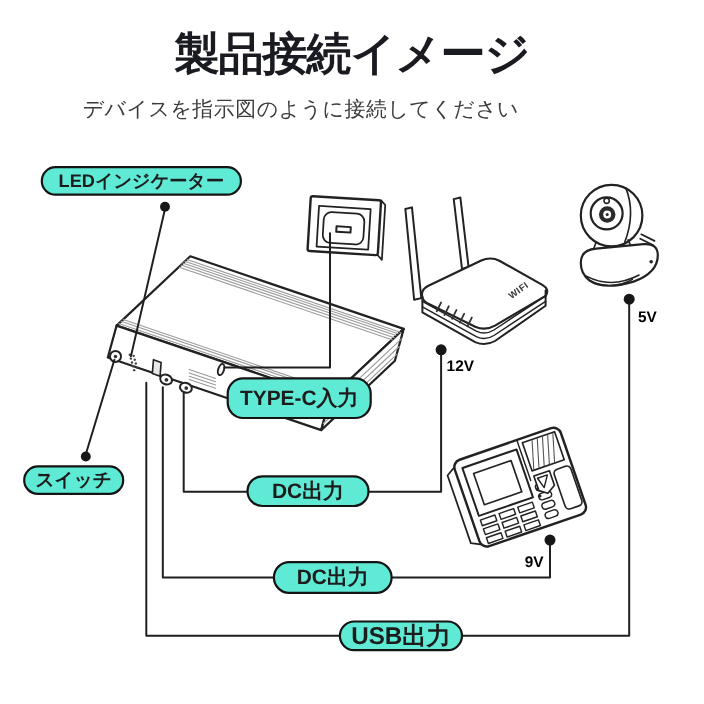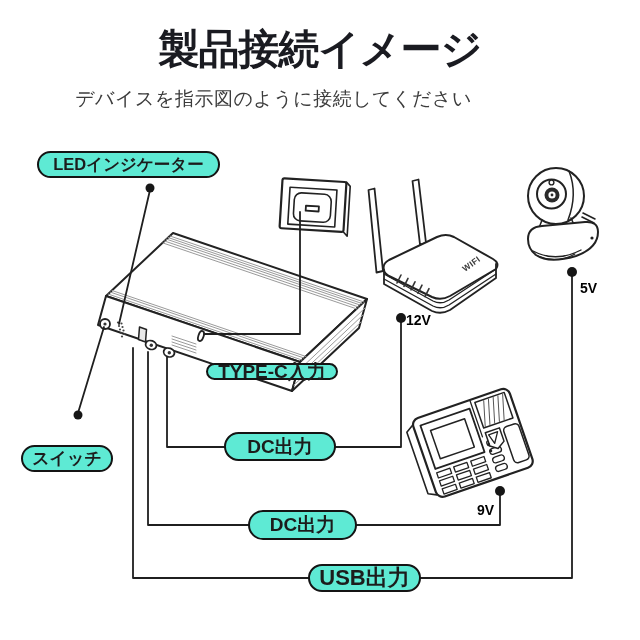--- a/index.html
+++ b/index.html
@@ -7,27 +7,27 @@
          font-family:"Liberation Sans","DejaVu Sans",sans-serif;}
   .title{position:absolute;left:0;top:22px;width:640px;text-align:center;
          font-size:41px;font-weight:800;color:#1a1b21;letter-spacing:-1px;}
   .subtitle{position:absolute;left:0;top:86px;width:547px;text-align:center;
          font-size:19px;font-weight:500;color:#3b3b3b;letter-spacing:.5px;}
   svg#art{position:absolute;left:0;top:0;z-index:1;}
   .pill{position:absolute;z-index:3;background:#5eead4;border:2.5px solid #141414;
         border-radius:15px;display:flex;align-items:center;justify-content:center;
         font-weight:600;color:#1c1c1c;box-sizing:border-box;}
   .pill-led{left:37px;top:151px;width:183px;height:27px;font-size:16.5px;}
-  .pill-typec{left:206px;top:343px;width:132px;height:17px;font-size:19px;margin-top:20px;}
-  .pill-switch{left:21px;top:423px;width:92px;height:27px;font-size:17px;margin-top:22px;}
+  .pill-typec{left:206px;top:343px;width:132px;height:38px;font-size:19px;}
+  .pill-switch{left:21px;top:423px;width:92px;height:27px;font-size:17px;}
   .pill-dc1{left:224px;top:432px;width:112px;height:29px;font-size:19px;}
   .pill-dc2{left:248px;top:510px;width:109px;height:30px;font-size:19px;}
   .pill-usb{left:308px;top:564px;width:113px;height:28px;font-size:22px;}
   .volt{position:absolute;z-index:2;color:#000000;font-weight:700;font-size:14px;}
-  .volt-12{left:406px;top:312px;}
+  .volt-12{left:406px;top:324px;}
   .volt-5{left:580px;top:280px;}
   .volt-9{left:477px;top:502px;}
 </style>
 </head>
 <body>
 
 <div id="stage">
 
   <div class="title">製品接続イメージ</div>
   <div class="subtitle">デバイスを指示図のように接続してください</div>

